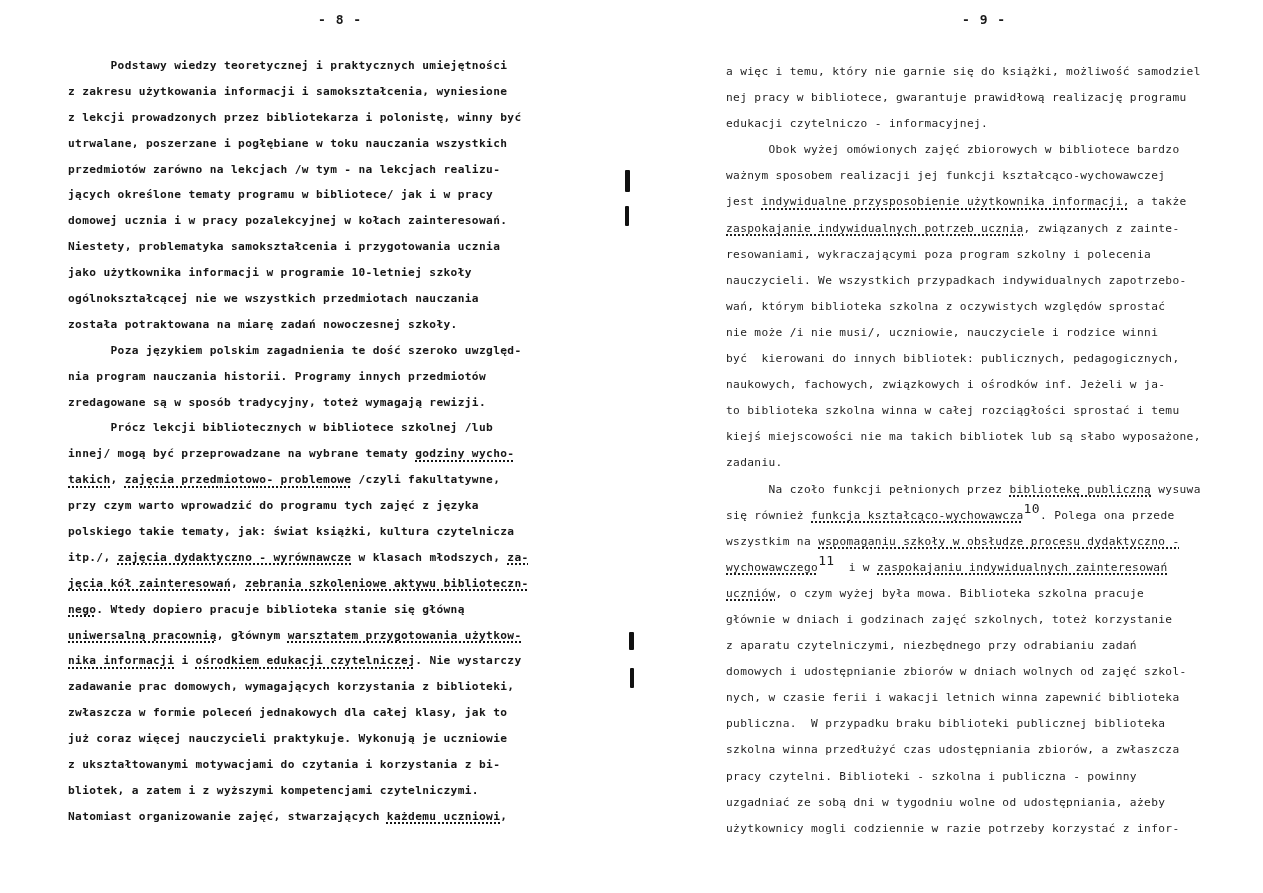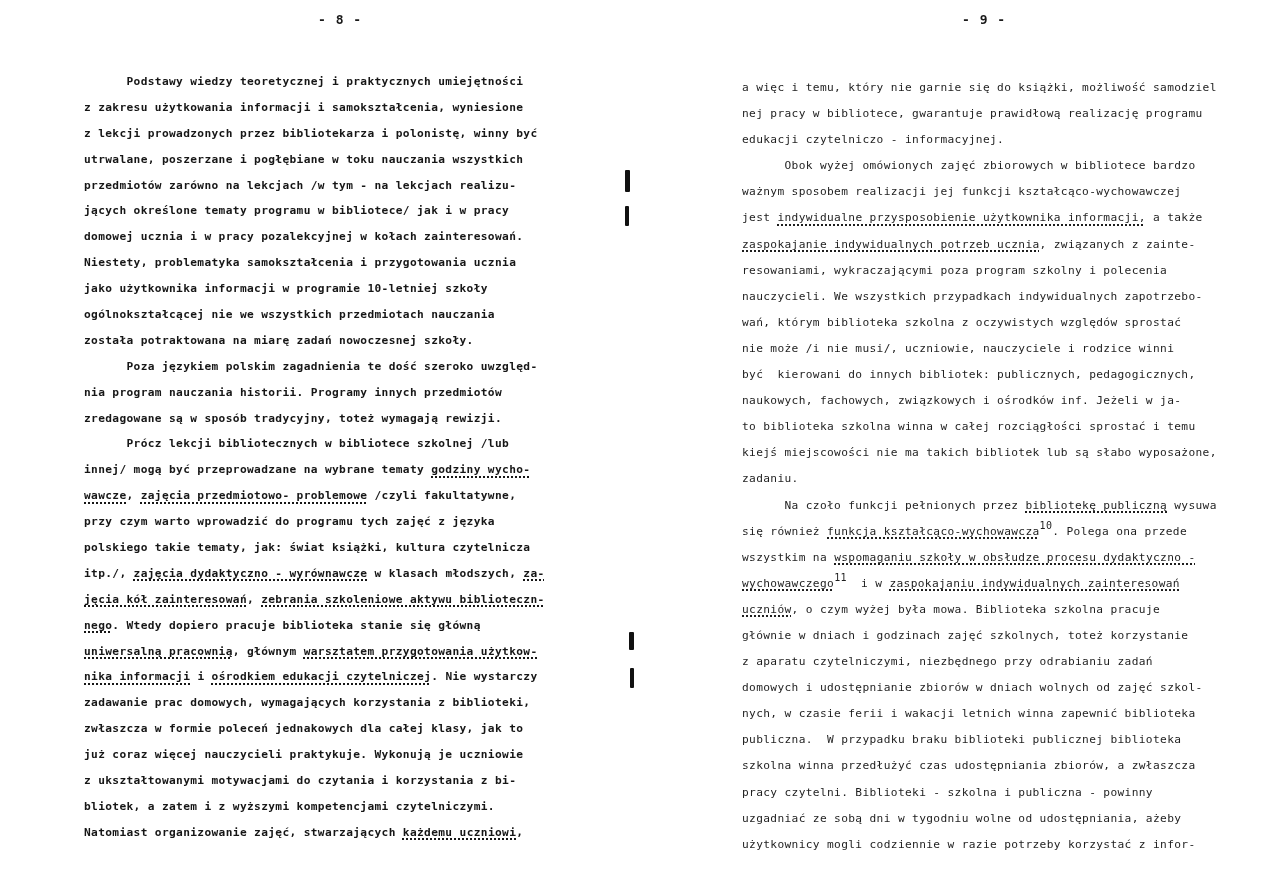--- a/index.html
+++ b/index.html
@@ -14,41 +14,41 @@
   .page { position: absolute; top: 0; height: 893px; }
   .page-left { left: 0; width: 630px; }
   .page-right { left: 630px; width: 633px; }
   .page-number {
     position: absolute; top: 12px;
     font-size: 13px; font-weight: bold; letter-spacing: 1px;
     white-space: pre;
   }
   .page-left .page-number { left: 318px; }
   .page-right .page-number { left: 332px; }
-  .lines { position: absolute; margin: 16px; padding: 0; list-style: none; }
+  .lines { position: absolute; margin: 0; padding: 0; list-style: none; }
   .page-left .lines { left: 68px; top: 57px; }
   .page-right .lines { left: 96px; top: 63px; }
   .line {
     white-space: pre;
     font-size: 11.2px;
     letter-spacing: 0.35px;
     height: 25.9px;
     line-height: 18px;
     font-weight: bold;
     color: #161616;
   }
   .page-right .line { height: 26.1px; font-weight: normal; color: #1e1e1e; }
   .page-right .line.dark { font-weight: normal; }
   .line .u {
     text-decoration: underline;
     text-decoration-style: dotted;
     text-underline-offset: 3px;
     text-decoration-thickness: 1.5px;
   }
-  .line sup { font-size: 10px; vertical-align: 6px; line-height: 0; }
+  .line sup { font-size: 13px; vertical-align: 6px; line-height: 0; }
   .gutter-mark {
     position: absolute; background: #111; border-radius: 1px;
   }
 </style>
 </head>
 <body>
 
 <div class="spread">
   <div class="page page-left">
     <div class="page-number">- 8 -</div>
@@ -62,21 +62,21 @@
         <li class="line"><span>domowej ucznia i w pracy pozalekcyjnej w kołach zainteresowań.</span></li>
         <li class="line"><span>Niestety, problematyka samokształcenia i przygotowania ucznia</span></li>
         <li class="line"><span>jako użytkownika informacji w programie 10-letniej szkoły</span></li>
         <li class="line"><span>ogólnokształcącej nie we wszystkich przedmiotach nauczania</span></li>
         <li class="line"><span>została potraktowana na miarę zadań nowoczesnej szkoły.</span></li>
         <li class="line"><span>      Poza językiem polskim zagadnienia te dość szeroko uwzględ-</span></li>
         <li class="line"><span>nia program nauczania historii. Programy innych przedmiotów</span></li>
         <li class="line"><span>zredagowane są w sposób tradycyjny, toteż wymagają rewizji.</span></li>
         <li class="line"><span>      Prócz lekcji bibliotecznych w bibliotece szkolnej /lub</span></li>
         <li class="line"><span>innej/ mogą być przeprowadzane na wybrane tematy </span><span class="u">godziny wycho-</span></li>
-        <li class="line"><span class="u">wawcze</span><span>, </span><span class="u">zajęcia przedmiotowo- problemowe</span><span> /czyli fakultatywne,</span></li>
+        <li class="line"><span class="u">takich</span><span>, </span><span class="u">zajęcia przedmiotowo- problemowe</span><span> /czyli fakultatywne,</span></li>
         <li class="line"><span>przy czym warto wprowadzić do programu tych zajęć z języka</span></li>
         <li class="line"><span>polskiego takie tematy, jak: świat książki, kultura czytelnicza</span></li>
         <li class="line"><span>itp./, </span><span class="u">zajęcia dydaktyczno - wyrównawcze</span><span> w klasach młodszych, </span><span class="u">za-</span></li>
         <li class="line"><span class="u">jęcia kół zainteresowań</span><span>, </span><span class="u">zebrania szkoleniowe aktywu biblioteczn-</span></li>
         <li class="line"><span class="u">nego</span><span>. Wtedy dopiero pracuje biblioteka stanie się główną</span></li>
         <li class="line"><span class="u">uniwersalną pracownią</span><span>, głównym </span><span class="u">warsztatem przygotowania użytkow-</span></li>
         <li class="line"><span class="u">nika informacji</span><span> i </span><span class="u">ośrodkiem edukacji czytelniczej</span><span>. Nie wystarczy</span></li>
         <li class="line"><span>zadawanie prac domowych, wymagających korzystania z biblioteki,</span></li>
         <li class="line"><span>zwłaszcza w formie poleceń jednakowych dla całej klasy, jak to</span></li>
         <li class="line"><span>już coraz więcej nauczycieli praktykuje. Wykonują je uczniowie</span></li>

